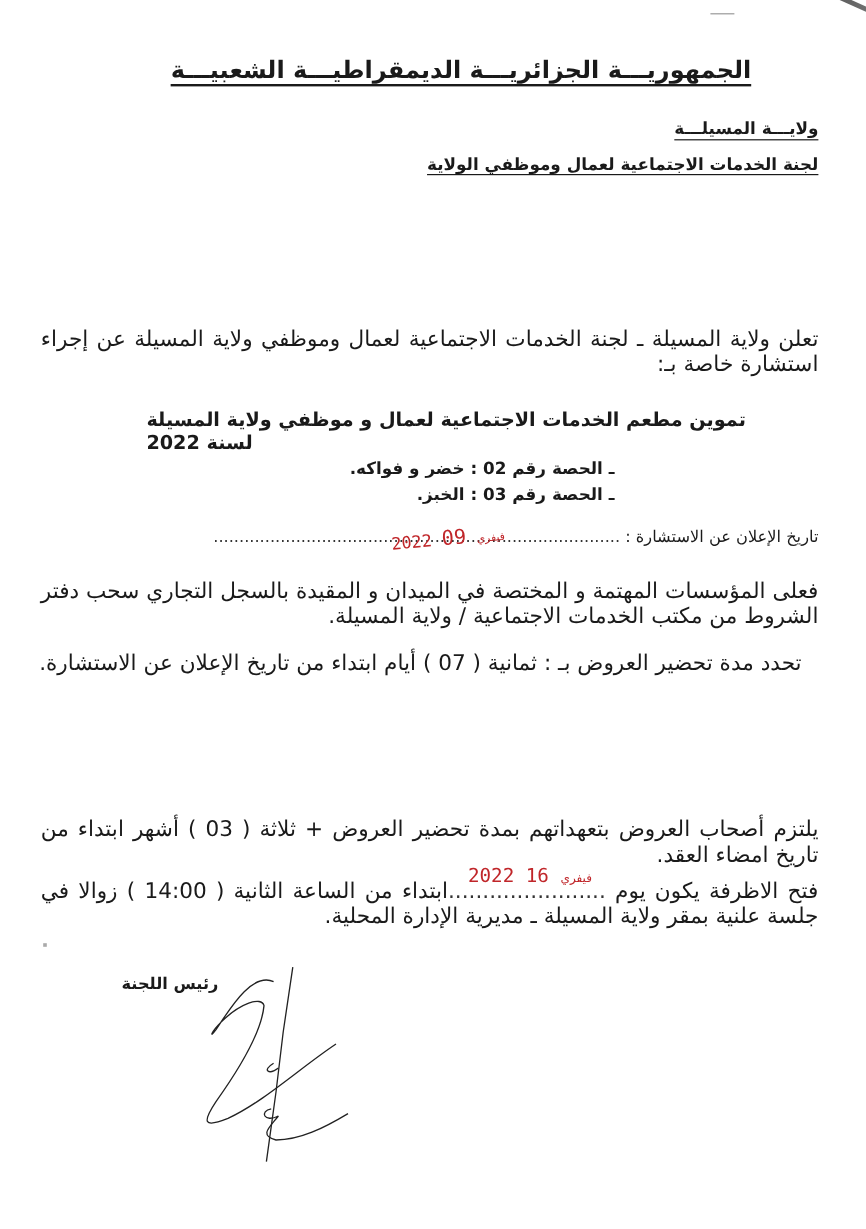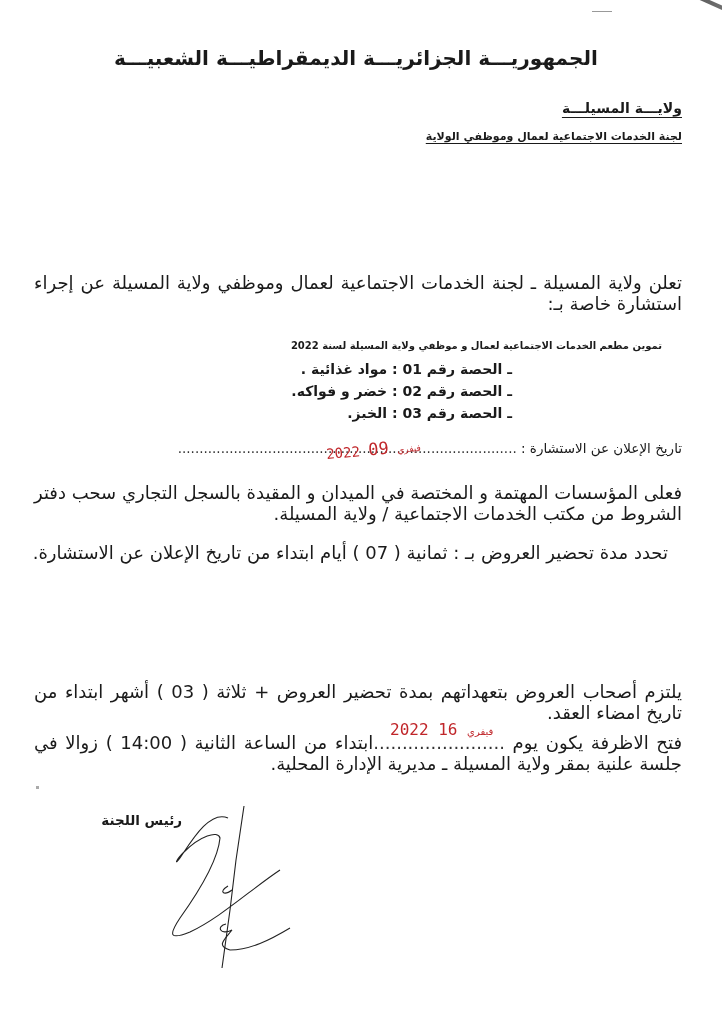--- a/index.html
+++ b/index.html
@@ -13,43 +13,43 @@
   .scan-streak {
     position: absolute; right: -10px; top: 0; width: 140px; height: 4px;
     background: linear-gradient(90deg, rgba(80,80,80,0) 0%, #444 50%, #777 100%);
     transform: rotate(24deg); transform-origin: right top;
     top: 10px;
   }
   .scan-streak2 {
     position: absolute; right: 110px; top: 11px; width: 20px; height: 1px; background:#999;
   }
   .republic {
-    top: 46px; right: 108px; width: 500px; text-align: left;
-    font-weight: bold; font-size: 20px; 
+    top: 46px; right: 96px; width: 500px; text-align: right;
+    font-weight: bold; font-size: 20px; text-decoration: underline;
     text-underline-offset: 5px; letter-spacing: 0.5px;
   }
   .wilaya {
     top: 100px; right: 40px; font-weight: bold; font-size: 14px;
     text-decoration: underline; text-underline-offset: 4px; margin-left: 24px;
   }
   .committee {
-    top: 130px; right: 40px; font-weight: bold; font-size: 11px;
+    top: 130px; right: 40px; font-weight: bold; font-size: 14px;
     text-decoration: underline; text-underline-offset: 3px;
   }
   .title {
     top: 196px; right: 230px; width: 260px; text-align: center;
     font-size: 26px; text-decoration: underline; text-underline-offset: 6px;
   }
   .para {
     right: 40px; width: 648px; font-size: 18px; line-height: 21px; text-align: justify;
   }
   .p1 { top: 272px; }
   .supply {
-    top: 340px; right: 60px; width: 540px; text-align: right;
-    font-weight: bold; font-size: 10px;
+    top: 340px; right: 60px; width: 540px; text-align: left;
+    font-weight: bold; font-size: 16px;
   }
   .lot { right: 210px; font-weight: bold; font-size: 14px; }
   .lot1 { top: 361px; }
   .lot2 { top: 383px; }
   .lot3 { top: 405px; }
   .announce-date { top: 440px; right: 40px; font-size: 13.5px; white-space: nowrap; }
   .dots { letter-spacing: 0; color:#333; }
   .stamp {
     position: absolute; color: #c0262a; font-family: "DejaVu Sans Mono", monospace;
     font-size: 14px; direction: ltr; white-space: nowrap;
@@ -77,24 +77,20 @@
   <div class="scan-streak2"></div>
 
   <div class="abs republic">الجمهوريـــة الجزائريـــة الديمقراطيـــة الشعبيـــة</div>
   <div class="abs wilaya">ولايـــة المسيلـــة</div>
   <div class="abs committee">لجنة الخدمات الاجتماعية لعمال وموظفي الولاية</div>
 
 
   <div class="abs para p1">تعلن ولاية المسيلة ـ لجنة الخدمات الاجتماعية لعمال وموظفي ولاية المسيلة عن إجراء استشارة خاصة بـ:</div>
 
   <div class="abs supply">تموين مطعم الخدمات الاجتماعية لعمال و موظفي ولاية المسيلة لسنة 2022</div>
-  <div class="abs lot lot1">
-    <span>ـ الحصة رقم 01 :</span>
-    <span>مواد غذائية .</span>
-  </div>
   <div class="abs lot lot2">
     <span>ـ الحصة رقم 02 :</span>
     <span>خضر و فواكه.</span>
   </div>
   <div class="abs lot lot3">
     <span>ـ الحصة رقم 03 :</span>
     <span>الخبز.</span>
   </div>
 
   <div class="abs announce-date">

